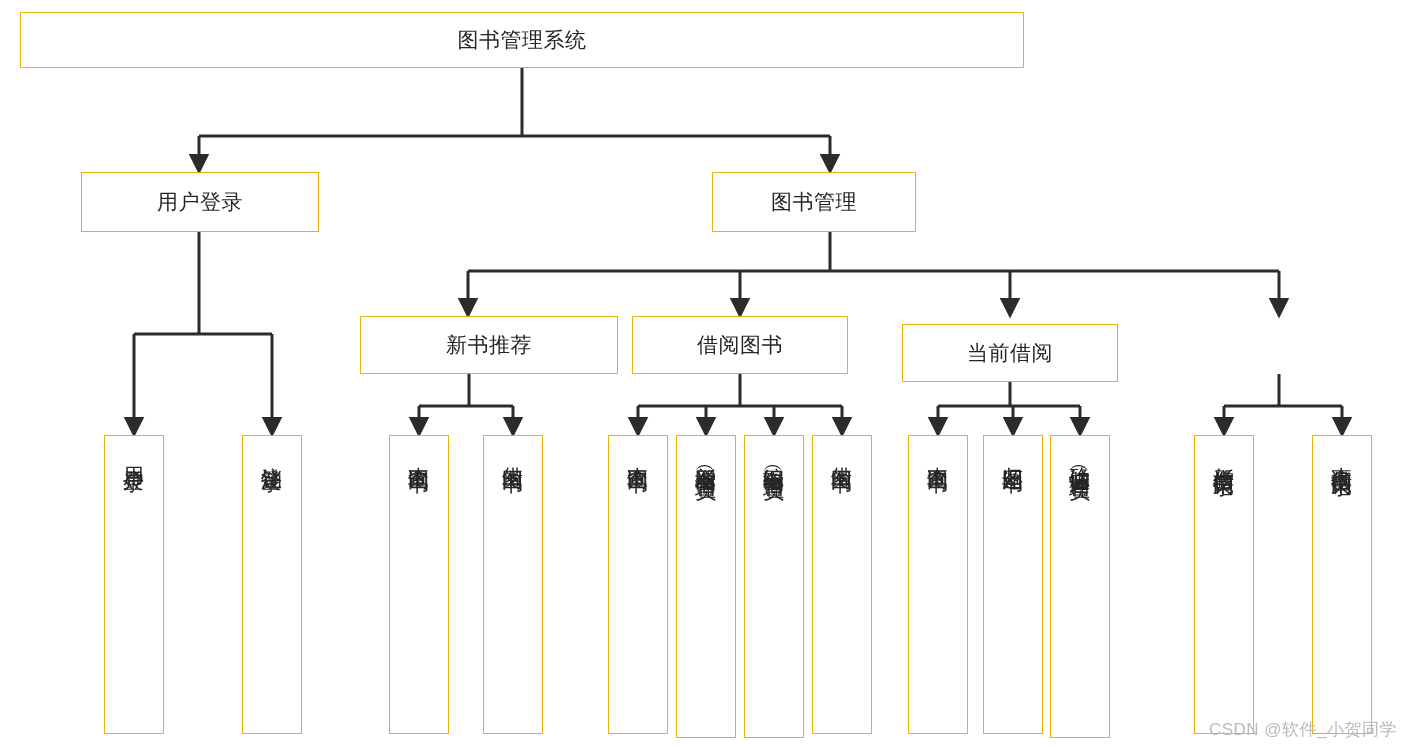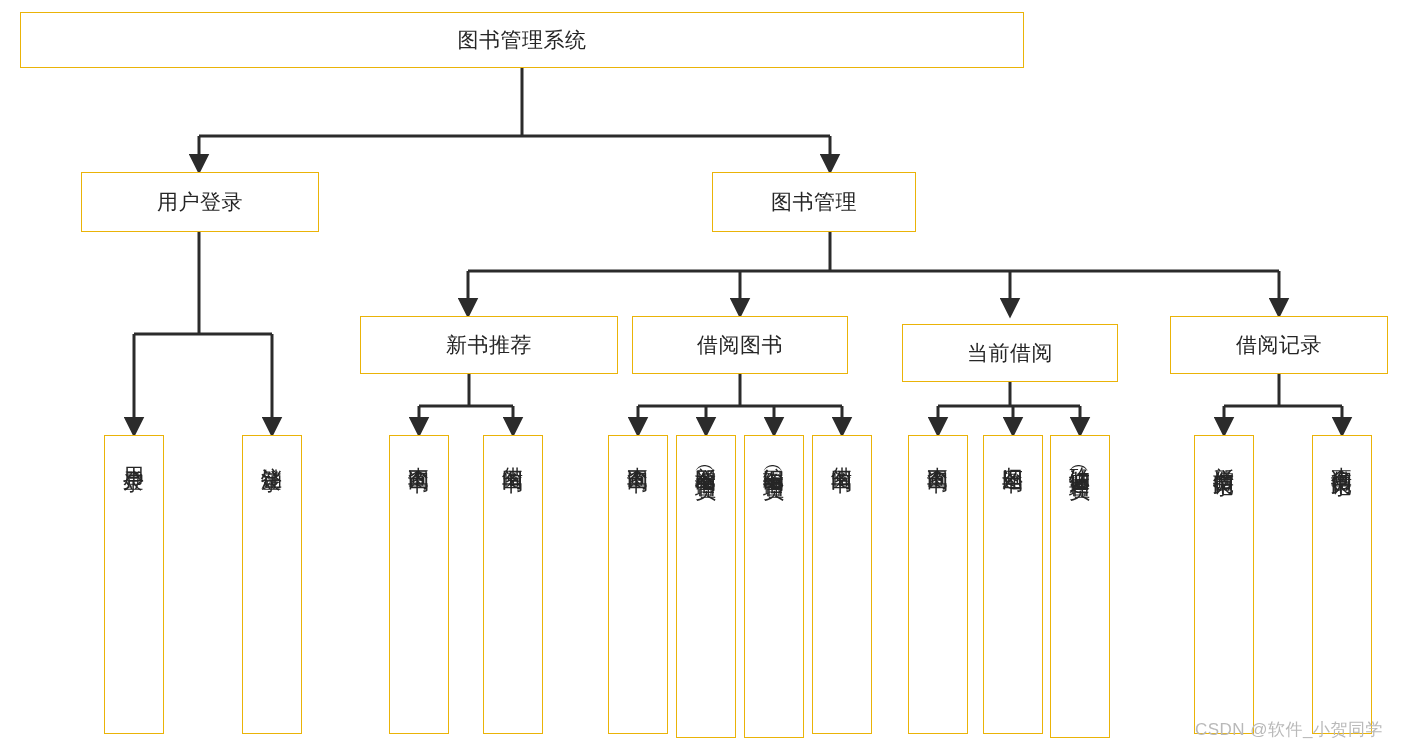--- a/index.html
+++ b/index.html
@@ -53,21 +53,21 @@
   .node.vert .label {
     writing-mode: vertical-rl;
     text-orientation: upright;
     font-size: 21px;
     letter-spacing: 2px;
     line-height: 1.0;
     white-space: nowrap;
   }
   .watermark {
     position: absolute;
-    right: 22px;
+    right: 8px;
     bottom: 6px;
     font-size: 17px;
     color: #b9b9b9;
     letter-spacing: 0.5px;
     z-index: 3;
     white-space: nowrap;
     font-family: "Liberation Sans", "DejaVu Sans", sans-serif;
   }
 </style>
 </head>
@@ -139,23 +139,20 @@
 
   <div class="node horiz" style="left:360px; top:316px; width:258px; height:58px;">
     <span class="label">新书推荐</span>
   </div>
   <div class="node horiz" style="left:632px; top:316px; width:216px; height:58px;">
     <span class="label">借阅图书</span>
   </div>
   <div class="node horiz" style="left:902px; top:316px; width:216px; height:58px;margin-top:8px;">
     <span class="label">当前借阅</span>
   </div>
-  <div class="node horiz" style="left:1170px; top:316px; width:218px; height:58px;">
-    <span class="label">借阅记录</span>
-  </div>
 
   <div class="node vert" style="left:104px; top:435px; width:60px; height:299px;">
     <span class="label">用户登录</span>
   </div>
   <div class="node vert" style="left:242px; top:435px; width:60px; height:299px;">
     <span class="label">注销登录</span>
   </div>
   <div class="node vert" style="left:389px; top:435px; width:60px; height:299px;">
     <span class="label">查询图书</span>
   </div>

